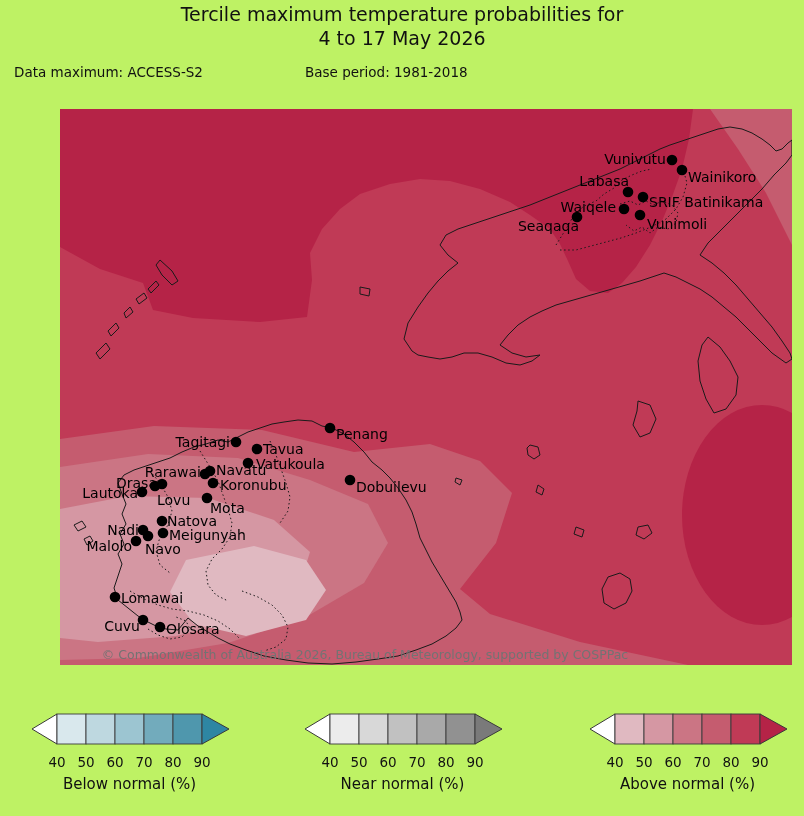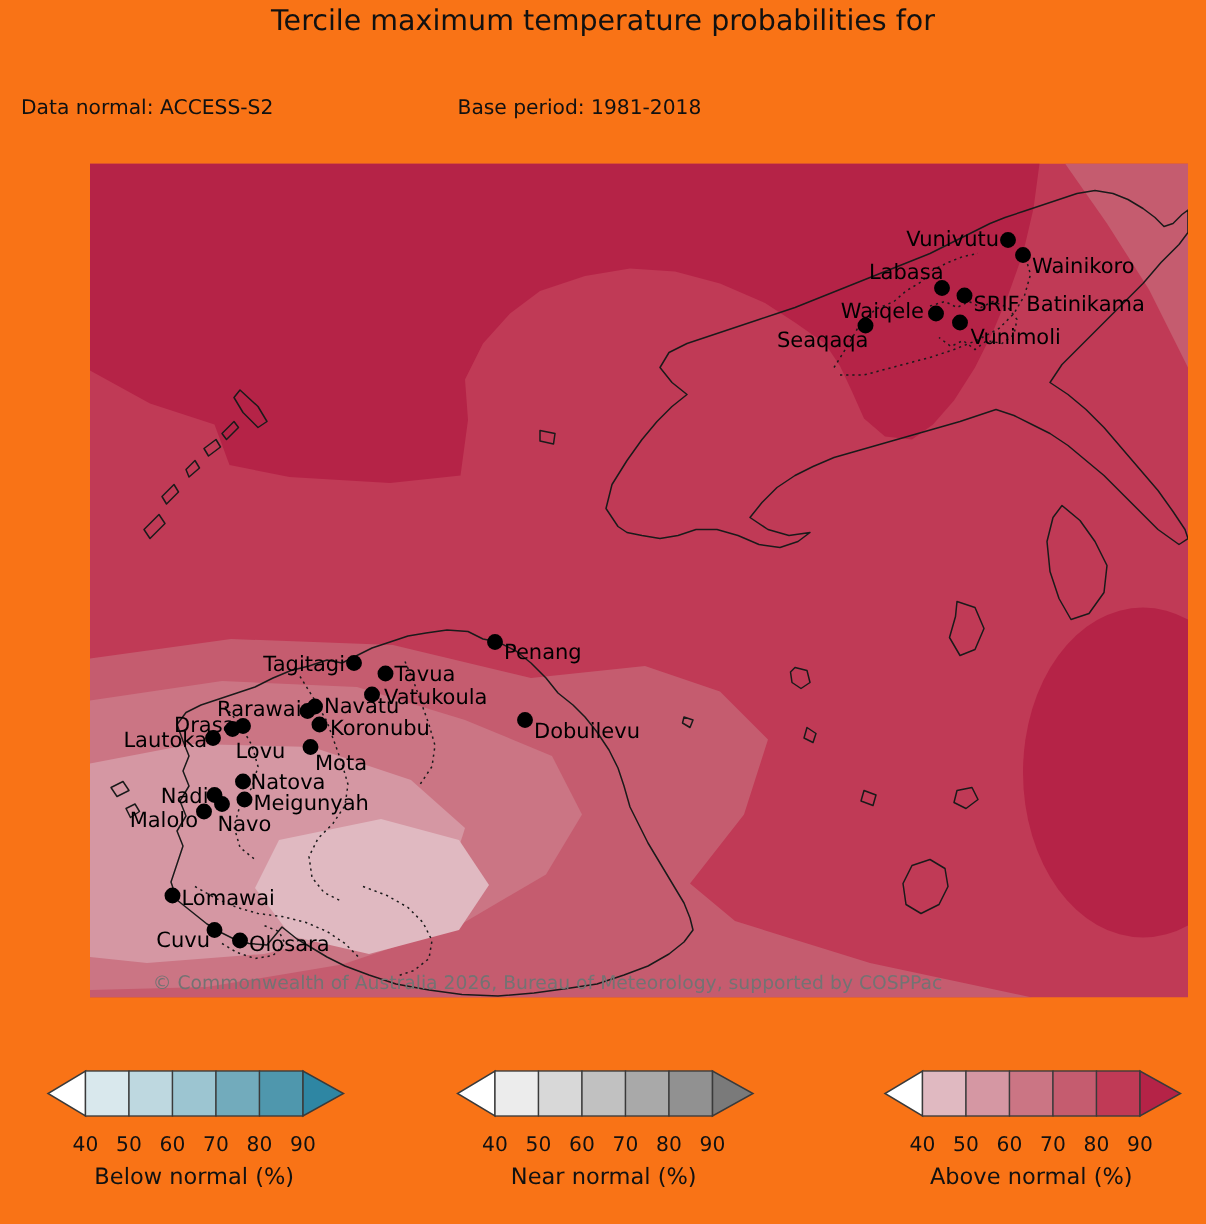--- a/index.html
+++ b/index.html
@@ -1,36 +1,37 @@
 <!DOCTYPE html>
 <html><head>
 <meta charset="utf-8">
 <style>
   html,body{margin:0;padding:0;background:#ffffff;}
-  #canvas{position:relative;width:804px;height:816px;background:#f97316;overflow:hidden;
+  #canvas{position:relative;width:804px;height:816px;background:#bef264;overflow:hidden;
           font-family:"DejaVu Sans","Liberation Sans",sans-serif;color:#111;}
   .abs{position:absolute;}
   #title{left:0;top:2px;width:804px;text-align:center;font-size:19px;line-height:24px;color:#111;}
   #meta-right{right:21px;top:49px;text-align:right;font-size:13.5px;line-height:16px;color:#111;}
   #data-source{left:14px;top:64px;font-size:13.5px;color:#111;}
   #base-period{left:305px;top:64px;font-size:13.5px;color:#111;}
   #map-wrap{left:60px;top:109px;width:680px;height:556px;}
   svg text.st{font-family:"DejaVu Sans","Liberation Sans",sans-serif;font-size:14px;fill:#000;}
   svg text.cp{font-family:"DejaVu Sans","Liberation Sans",sans-serif;font-size:12.5px;fill:#737373;}
   svg text.tick{font-family:"DejaVu Sans","Liberation Sans",sans-serif;font-size:13.5px;fill:#111;}
   svg text.leglab{font-family:"DejaVu Sans","Liberation Sans",sans-serif;font-size:15px;fill:#111;}
 </style>
 </head>
 <body>
 
 <div id="canvas">
   <div id="title" class="abs">
     <div>Tercile maximum temperature probabilities for</div>
+    <div>4 to 17 May 2026</div>
   </div>
-  <div id="data-source" class="abs">Data normal: ACCESS-S2</div>
+  <div id="data-source" class="abs">Data maximum: ACCESS-S2</div>
   <div id="base-period" class="abs">Base period: 1981-2018</div>
 
   <div id="map-wrap" class="abs">
     <svg id="map" width="732" height="556" viewBox="0 0 732 556">
       <g id="bands">
           <rect x="0" y="0" width="732" height="556" fill="#c03a56"></rect>
           <polygon points="0,0 633,0 629,30 622,60 612,88 602,112 590,136 576,158 562,174 548,184 530,182 516,170 508,152 500,135 490,120 470,106 450,93 420,80 390,72 360,70 330,75 300,85 280,100 262,120 250,144 252,171 247,208 200,213 133,209 93,201 83,174 40,160 0,138" fill="#b52347"></polygon>
           <ellipse cx="702" cy="406" rx="80" ry="110" fill="#b52347"></ellipse>
           <polygon points="650,0 732,0 732,136 706,84 678,40" fill="#c55c6f"></polygon>
           <polygon points="0,330 94,317 202,321 294,343 370,335 420,352 452,384 436,434 400,480 430,505 520,533 628,556 0,556" fill="#c55c6f"></polygon>

